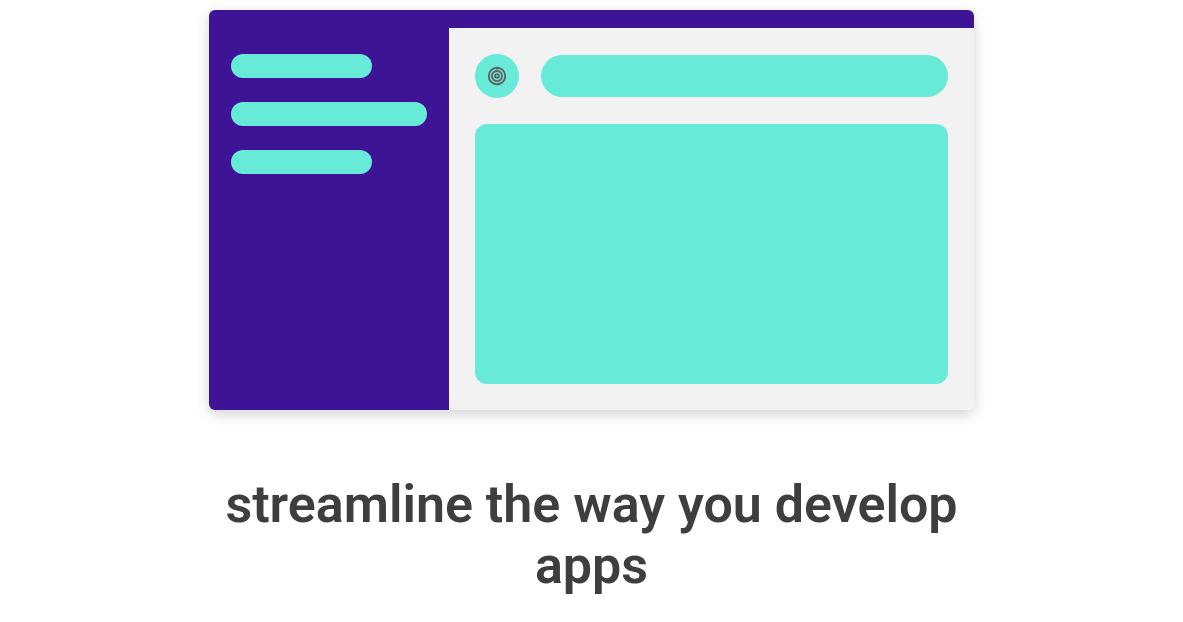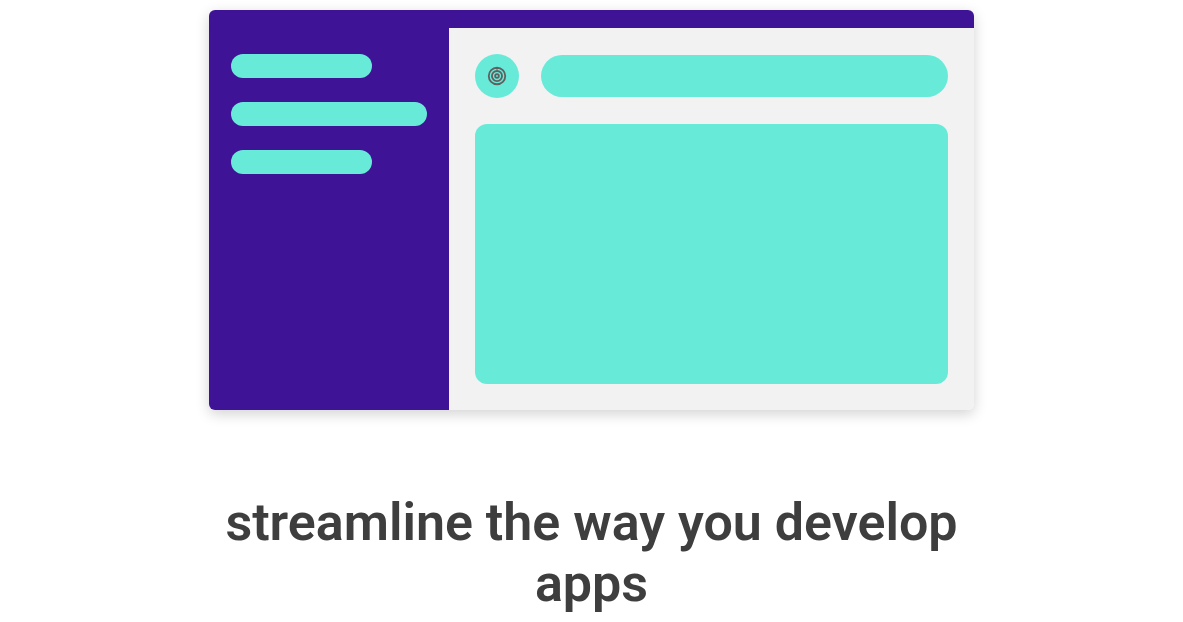--- a/index.html
+++ b/index.html
@@ -82,21 +82,21 @@
       height: 42px;
       background: #68ead9;
       border-radius: 21px;
     }
     .panel {
       flex: 1;
       background: #68ead9;
       border-radius: 12px;
     }
     .caption {
-      margin-top: 82px;
+      margin-top: 64px;
       font-size: 52px;
       line-height: 1.18;
       font-weight: 600;
       color: #3e3e3e;
       text-align: center;
       max-width: 800px;
     }
   </style>
 </head>
 <body>

